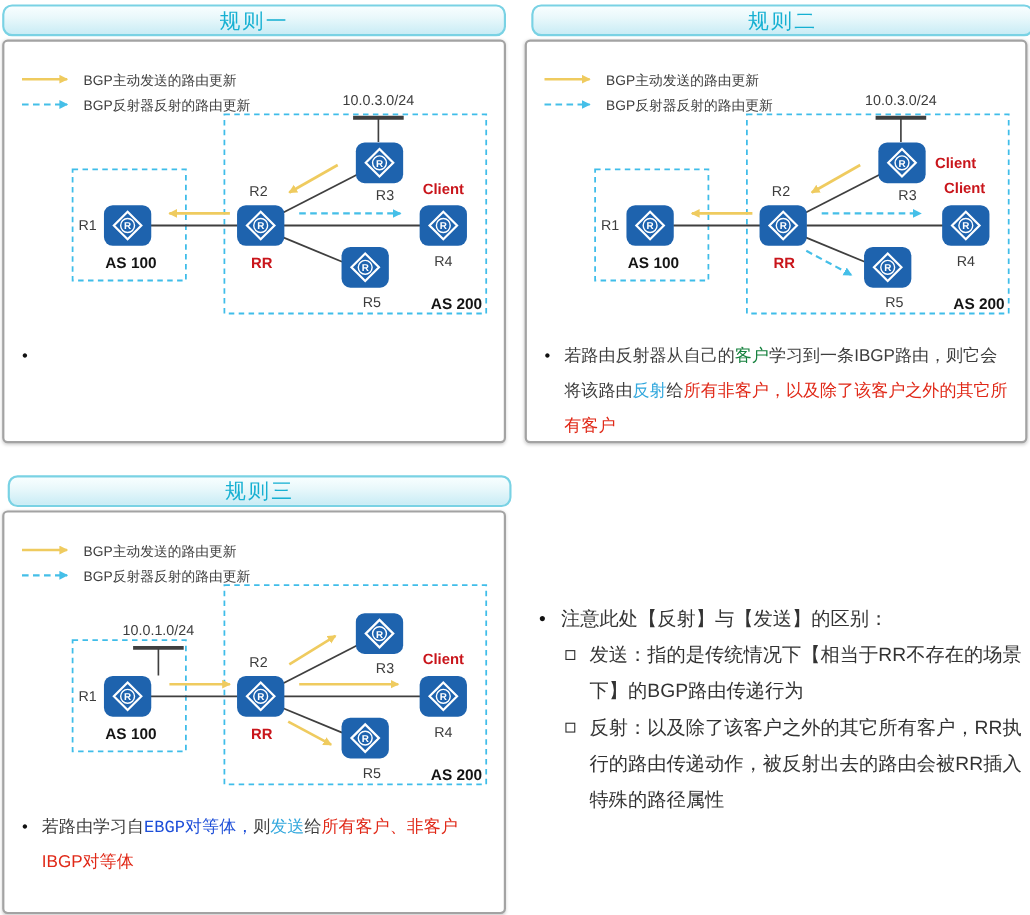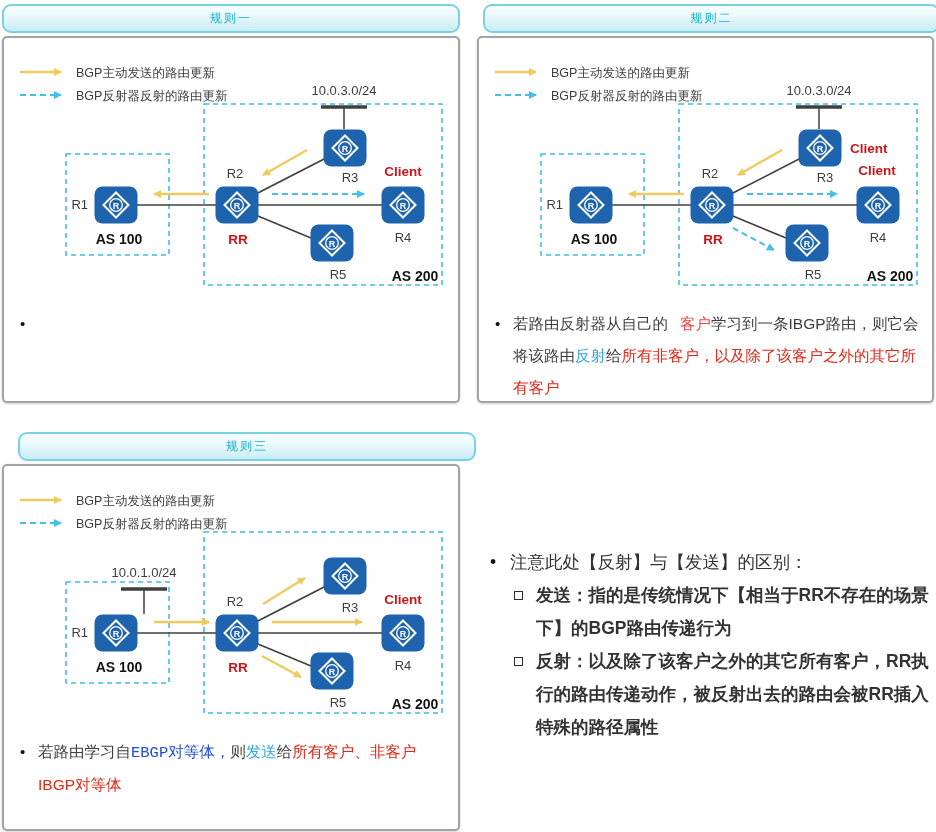--- a/index.html
+++ b/index.html
@@ -3,21 +3,21 @@
 <meta charset="utf-8">
 <style>
   * { margin:0; padding:0; box-sizing:border-box; }
   html,body { width:936px; height:832px; background:#ffffff; overflow:hidden;
               font-family:"Liberation Sans","DejaVu Sans",sans-serif; }
   .stage { position:absolute; left:0; top:0; width:936px; height:832px; }
 
   .title-bar { position:absolute; height:29px; border:2px solid #79d2e4; border-radius:9px;
                background:linear-gradient(#f8feff, #e9f8fb 40%, #c9ecf5);
                display:flex; align-items:center; justify-content:center;
-               font-size:12px; letter-spacing:2px; color:#16b0d2; }
+               font-size:19px; letter-spacing:2px; color:#16b0d2; }
   .content-box { position:absolute; height:367px; border:2px solid #a3a3a3; border-radius:5px;
                  background:#fff; box-shadow:0 1px 3px rgba(0,0,0,.18); overflow:hidden; }
 
   .diag { display:block; }
 
   
   .ly  { stroke:#efcb5f; stroke-width:2.4; fill:none; }
   .lc  { stroke:#45bfe8; stroke-width:2; stroke-dasharray:6 4; fill:none; }
   .lk  { stroke:#3f3f3f; stroke-width:1.6; }
   .asbox { fill:none; stroke:#3fbde9; stroke-width:1.6; stroke-dasharray:5 4; }
@@ -36,21 +36,21 @@
 
   .bullet { display:flex; margin-top:8px; padding:0 12px 0 16px;
             font-size:15.5px; line-height:32px; color:#3d3d3d; }
   .bullet .mark { width:18px; flex:none; font-size:15px; color:#111; }
   .bullet .btext { flex:1; }
 
   .notes { position:absolute; left:482px; top:546px; width:448px;
            font-size:17.5px; line-height:33px; color:#333; }
   .note-head { display:flex; }
   .note-head .ndot { width:28px; flex:none; padding-left:8px; color:#111; }
-  .note-item { display:flex; padding-left:30px;font-weight:bold; }
+  .note-item { display:flex; padding-left:30px; }
   .note-item .nsq { flex:none; width:9px; height:9px; border:1.5px solid #2d2d2d;
                     margin:12px 13px 0 2px; }
   .note-item .ntext { flex:1; }
 </style>
 </head>
 <body>
 
 <div class="stage">
 
   <div class="title-bar" style="left:2px;top:4px;width:458px">规则一</div>
@@ -169,25 +169,25 @@
       <text x="334" y="241" class="t tm">R5</text>
       <text x="234" y="206" class="tr tm">RR</text>
       <text x="371" y="115" class="tr">Client</text>
       <text x="398" y="137" class="tr tm">Client</text>
       <text x="115" y="206" class="tb tm">AS 100</text>
       <text x="411" y="243" class="tb tm">AS 200</text>
     </svg>
 
     <div class="bullet">
       <span class="mark">•</span>
-      <div class="btext"><span style="color: rgb(61, 61, 61);">若路由反射器从自己的</span><span style="color: #ef4444; margin-left: 12px;">客户</span><span style="color: rgb(61, 61, 61);">学习到一条IBGP路由，则它会将该路由</span><span style="color: rgb(49, 167, 221);">反射</span><span style="color: rgb(61, 61, 61);">给</span><span style="color: rgb(224, 40, 23);">所有非客户，以及除了该客户之外的其它所有客户</span></div>
-    </div>
-  </div>
-
-  <div class="title-bar" style="left:18px;top:432px;width:458px">规则三</div>
+      <div class="btext"><span style="color: rgb(61, 61, 61);">若路由反射器从自己的</span><span style="color: #15803d;">客户</span><span style="color: rgb(61, 61, 61);">学习到一条IBGP路由，则它会将该路由</span><span style="color: rgb(49, 167, 221);">反射</span><span style="color: rgb(61, 61, 61);">给</span><span style="color: rgb(224, 40, 23);">所有非客户，以及除了该客户之外的其它所有客户</span></div>
+    </div>
+  </div>
+
+  <div class="title-bar" style="left:7px;top:432px;width:458px">规则三</div>
 
   <div class="content-box" style="left:2px;top:464px;width:458px">
     <svg class="diag" width="454" height="262" viewBox="0 0 454 262">
       <defs>
         <g id="rt-c">
           <rect x="-21.5" y="-18.5" width="43" height="37" rx="8" class="rbox"></rect>
           <path d="M0,-12.5 L12.5,0 L0,12.5 L-12.5,0 Z" class="rdia"></path>
           <circle r="6.3" class="rcir"></circle>
           <text y="3.6" class="rglyph">R</text>
         </g>

